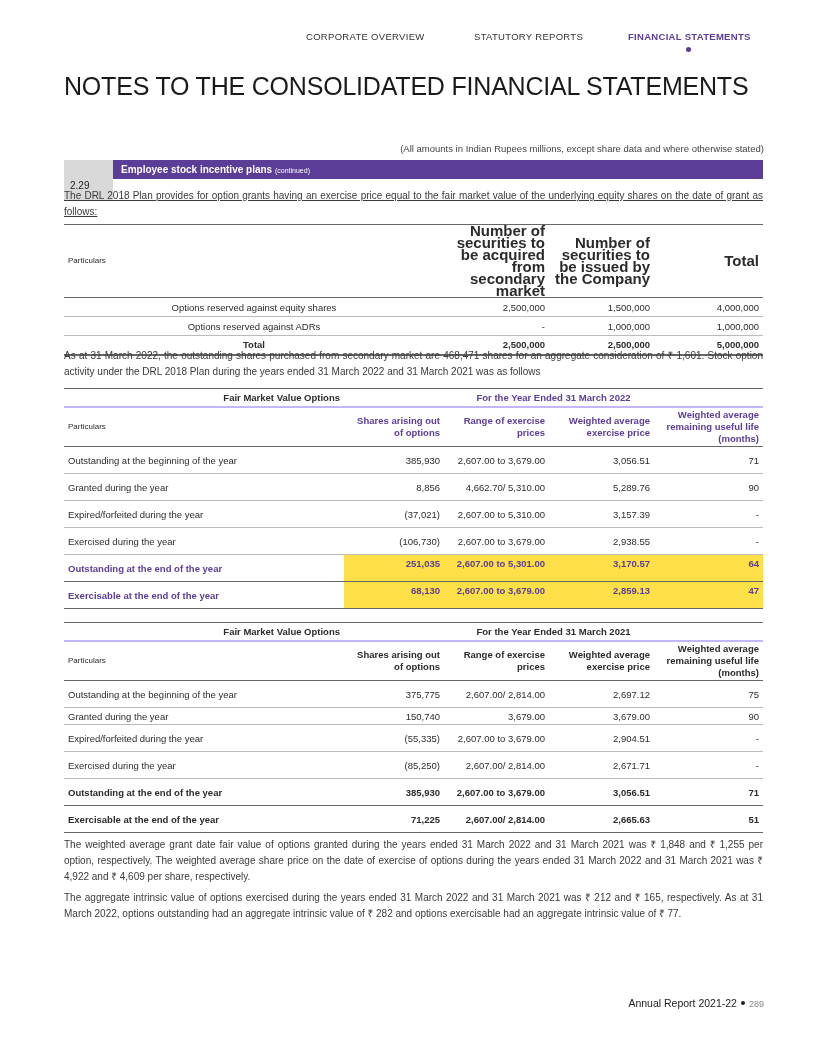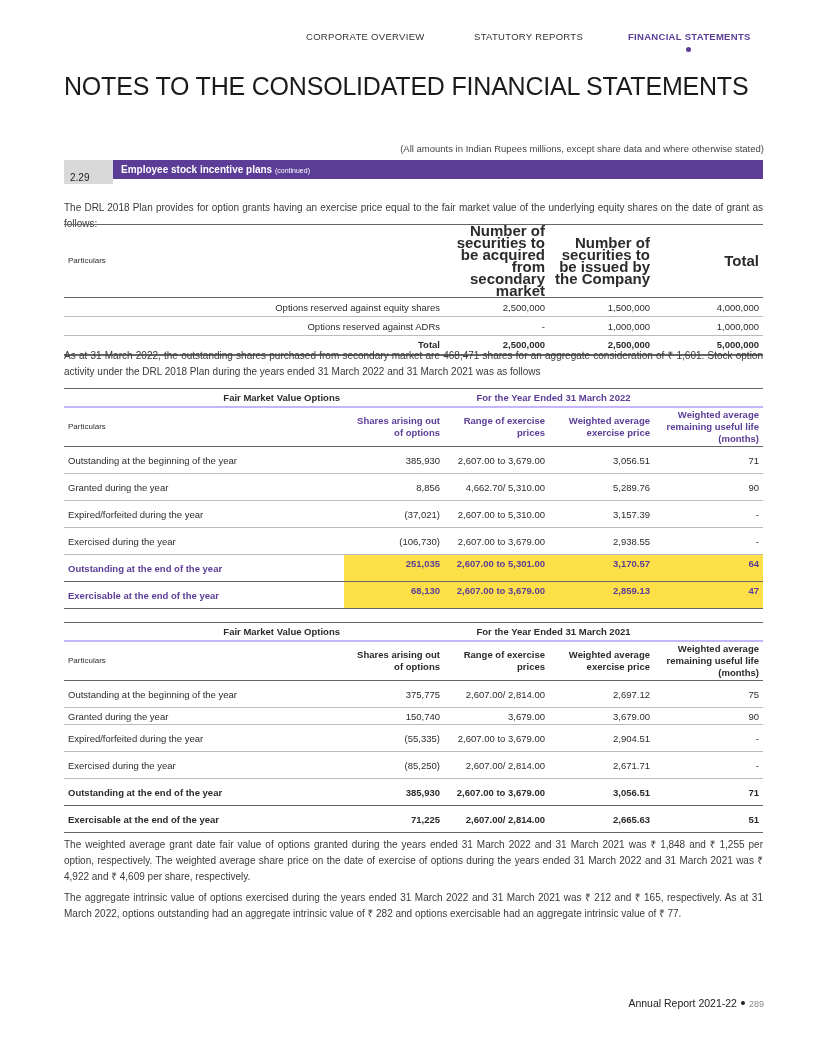--- a/index.html
+++ b/index.html
@@ -6,34 +6,34 @@
   body { width: 820px; height: 1037px; background: #ffffff; font-family: "Liberation Sans", sans-serif; color: #2b2b2b; position: relative; overflow: hidden; }
   .topnav { position: absolute; top: 31px; left: 0; width: 820px; height: 24px; }
   .topnav span { position: absolute; font-size: 9.5px; letter-spacing: 0.3px; color: #333; }
   .topnav .n0 { left: 306px; }
   .topnav .n1 { left: 474px; }
   .topnav .n2 { left: 628px; color: #5b3c97; font-weight: bold; }
   .topnav .dot { position: absolute; left: 686px; top: 16px; width: 5px; height: 5px; border-radius: 50%; background: #5b3c97; }
   h1 { position: absolute; left: 64px; top: 72px; font-size: 25px; font-weight: normal; color: #1a1a1a; letter-spacing: -0.2px; }
   .amounts { position: absolute; right: 56px; top: 143px; font-size: 9.5px; color: #444; }
   .secbar { position: absolute; left: 64px; top: 160px; width: 699px; height: 19px; display: flex; }
-  .secbar .num { width: 49px; background: #d9d9d9; font-size: 10px; padding: 12px 6px; color: #222; }
+  .secbar .num { width: 49px; background: #d9d9d9; font-size: 10px; padding: 20px 6px; color: #222; }
   .secbar .title { flex: 1; background: #5b3c97; color: #fff; font-size: 10px; font-weight: bold; padding: 4px 8px; }
   .secbar .title small { font-size: 7px; font-weight: normal; }
   p.body { position: absolute; left: 64px; width: 699px; font-size: 10px; line-height: 16px; color: #3a3a3a; text-align: justify; }
   table { border-collapse: collapse; position: absolute; left: 64px; width: 699px; font-size: 9.5px; }
   td, th { padding: 0 4px; }
   .t1 { top: 224px; }
   .t1 thead tr { height: 58px; border-top: 1.5px solid #666; border-bottom: 1.5px solid #666; }
   .t1 th { font-weight: bold; text-align: right; line-height: 12px; font-size: 15px; vertical-align: middle; }
   .t1 th.first { text-align: left; font-weight: normal; font-size: 8px; }
   .t1 tbody tr { height: 19px; border-bottom: 1px solid #bbb; }
   .t1 tbody tr.total { border-bottom: 2px solid #666; font-weight: bold; border-top: 1px solid #666; }
   .t1 td { text-align: right; }
-  .t1 td.first { text-align: right; }
+  .t1 td.first { text-align: center; }
   .opt { }
   .opt .cap { height: 18px; border-top: 1.5px solid #666; border-bottom: 2px solid #c4b5fd; }
   .opt .cap td { font-weight: bold; font-size: 9.5px; }
   .opt .cap td.period { text-align: center; }
   .opt .hdr { height: 40px; }
   .opt .hdr th { text-align: right; font-size: 9.5px; line-height: 12px; font-weight: bold; vertical-align: middle; }
   .opt .hdr th.first { text-align: left; font-weight: normal; font-size: 8px; }
   .opt .hdr { border-bottom: 1.5px solid #666; }
   .opt tbody tr { height: 27px; border-bottom: 1px solid #bbb; }
   .opt tbody tr.short { height: 17px; }
@@ -65,21 +65,21 @@
 
 <h1>NOTES TO THE CONSOLIDATED FINANCIAL STATEMENTS</h1>
 
 <div class="amounts">(All amounts in Indian Rupees millions, except share data and where otherwise stated)</div>
 
 <div class="secbar">
   <div class="num">2.29</div>
   <div class="title"><span>Employee stock incentive plans</span> <small>(continued)</small></div>
 </div>
 
-<p class="body" style="top:200px;">The DRL 2018 Plan provides for option grants having an exercise price equal to the fair market value of the underlying equity shares on the date of grant as follows:</p>
+<p class="body" style="top:188px;text-decoration:underline;">The DRL 2018 Plan provides for option grants having an exercise price equal to the fair market value of the underlying equity shares on the date of grant as follows:</p>
 
 <table class="t1">
   <colgroup>
       <col style="width:380px">
       <col style="width:105px">
       <col style="width:105px">
       <col style="width:109px">
     </colgroup>
   <thead>
     <tr>

